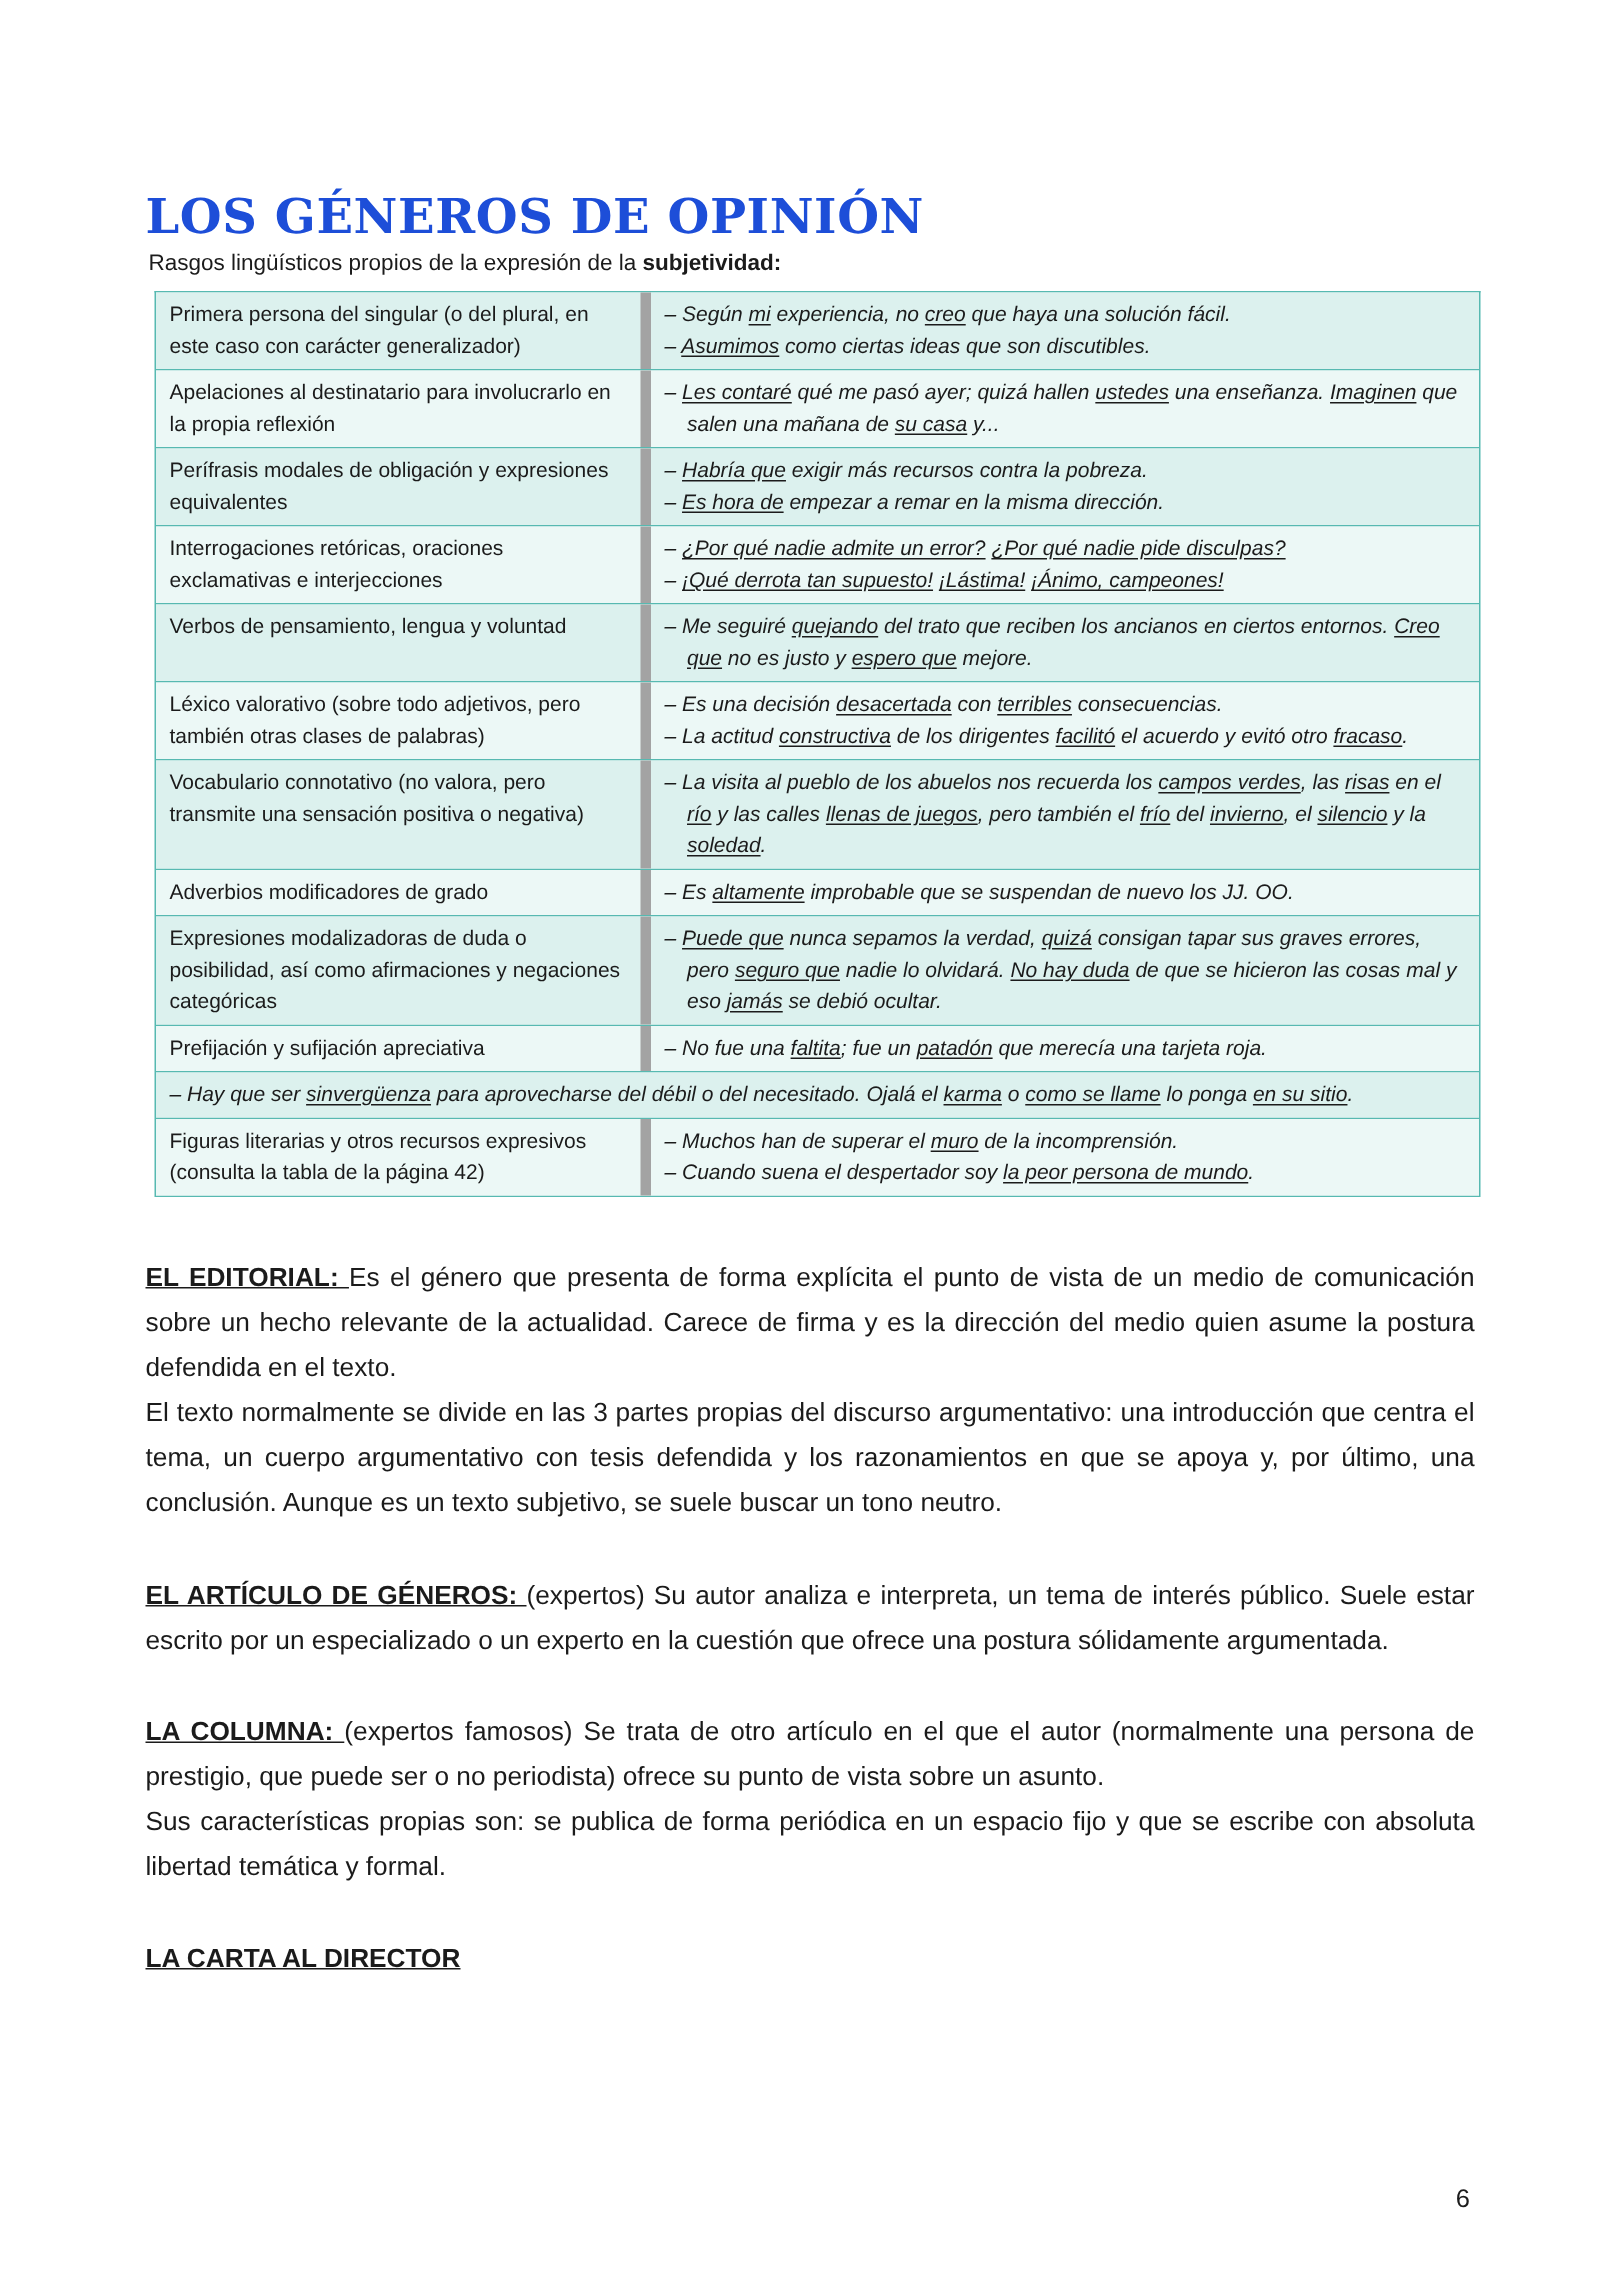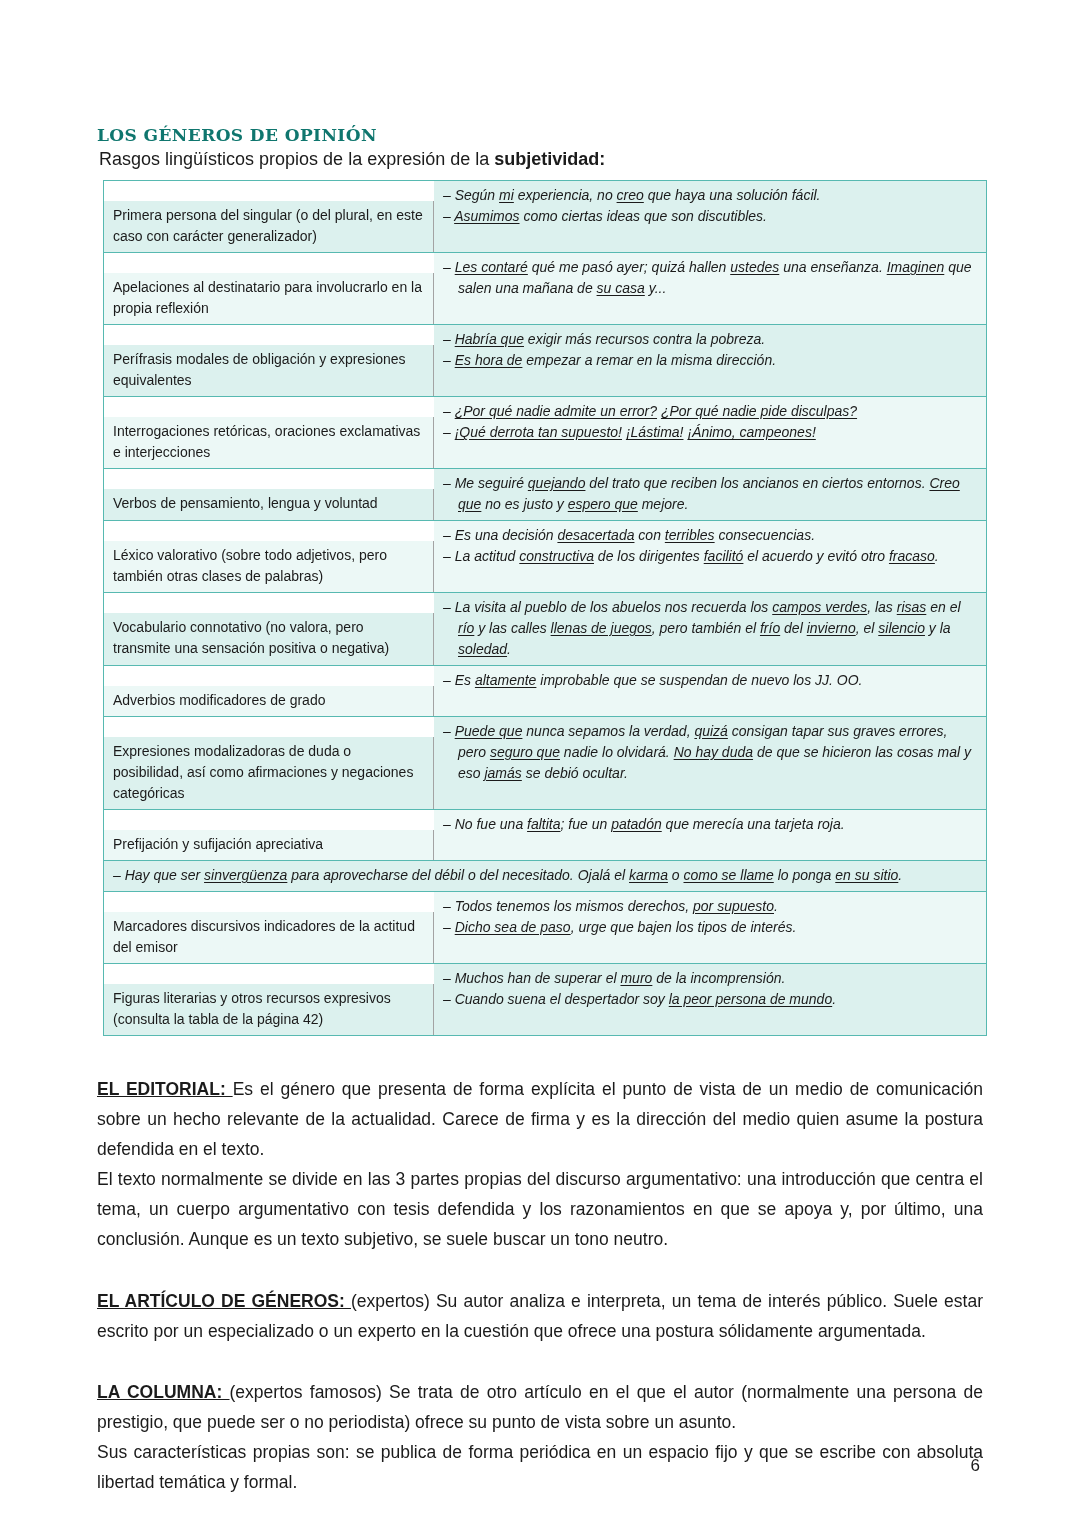--- a/index.html
+++ b/index.html
@@ -14,27 +14,27 @@
   }
   .page {
     position: relative;
     width: 1080px;
     height: 1528px;
     padding: 125px 97px 0 97px;
   }
   .doc-title {
     font-family: "DejaVu Serif", serif;
     font-weight: 800;
-    font-size: 17px;
+    font-size: 32px;
     letter-spacing: 0.4px;
-    color: #0f766e;
+    color: #1d4ed8;
     margin: 0 0 4px 0;
   }
   .subtitle {
-    font-size: 18px;
+    font-size: 15px;
     margin: 0 0 10px 2px;
   }
   .subtitle b { font-weight: 700; }
 
   
   .features-table {
     width: 884px;
     margin-left: 6px;
     border: 1px solid #57b9b1;
     border-bottom: none;
@@ -45,23 +45,22 @@
   }
   .t-row:nth-child(odd) .t-cell { background: #dcf1ee; }
   .t-row:nth-child(even) .t-cell { background: #ecf8f6; }
   .t-cell {
     padding: 4px 9px 5px 9px;
     font-size: 14px;
     line-height: 1.5;
   }
   .t-left {
     width: 330px;
-    border-right: 1px solid #a3a3a3;
+    border-right: 7px solid #a3a3a3;
     flex: none;
-    margin-top: 20px;
   }
   .t-right {
     flex: 1;
     font-style: italic;
   }
   .example {
     margin: 0;
     padding-left: 15px;
     text-indent: -15px;
   }
@@ -159,27 +158,20 @@
         <div class="t-cell t-right">
           <p class="example">– No fue una <u>faltita</u>; fue un <u>patadón</u> que merecía una tarjeta roja.</p>
         </div>
       </div>
       <div class="t-row">
         <div class="t-cell t-right">
           <p class="example">– Hay que ser <u>sinvergüenza</u> para aprovecharse del débil o del necesitado. Ojalá el <u>karma</u> o <u>como se llame</u> lo ponga <u>en su sitio</u>.</p>
         </div>
       </div>
       <div class="t-row">
-        <div class="t-cell t-left">Marcadores discursivos indicadores de la actitud del emisor</div>
-        <div class="t-cell t-right">
-          <p class="example">– Todos tenemos los mismos derechos, <u>por supuesto</u>.</p>
-          <p class="example">– <u>Dicho sea de paso</u>, urge que bajen los tipos de interés.</p>
-        </div>
-      </div>
-      <div class="t-row">
         <div class="t-cell t-left">Figuras literarias y otros recursos expresivos (consulta la tabla de la página 42)</div>
         <div class="t-cell t-right">
           <p class="example">– Muchos han de superar el <u>muro</u> de la incomprensión.</p>
           <p class="example">– Cuando suena el despertador soy <u>la peor persona de mundo</u>.</p>
         </div>
       </div>
     </div>
 
   <div class="sections">
       <div class="section">

